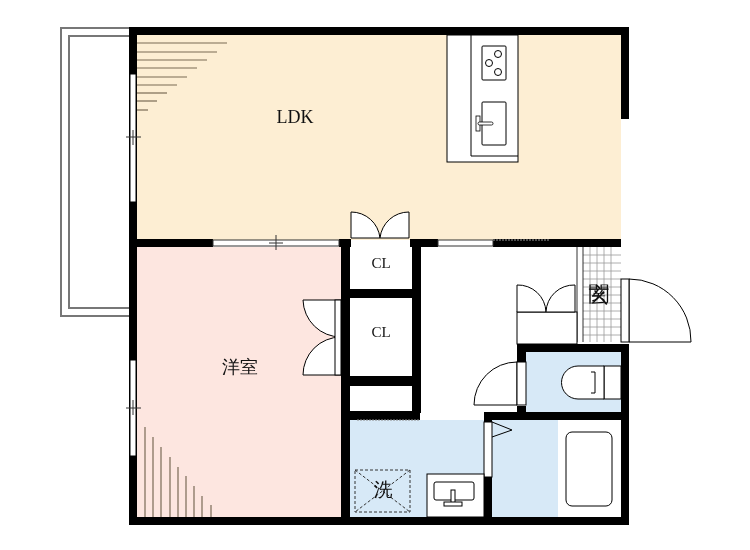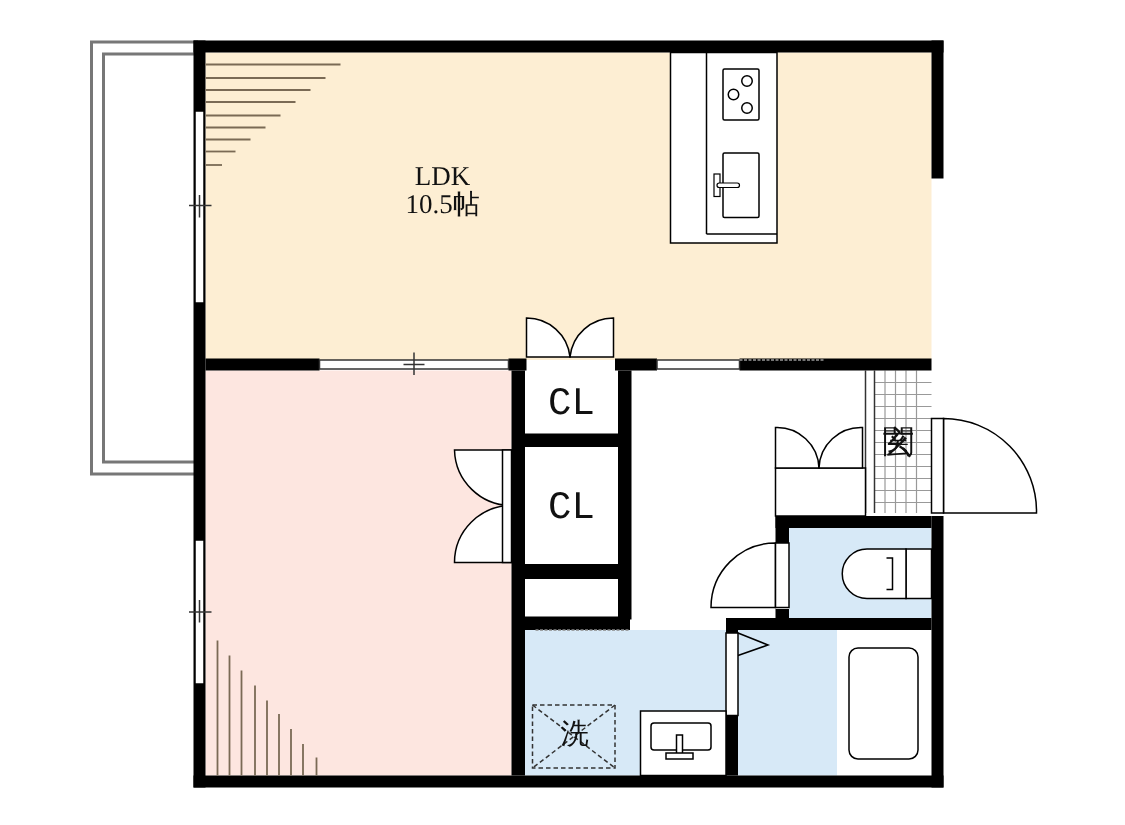--- a/index.html
+++ b/index.html
@@ -1,20 +1,20 @@
 <!DOCTYPE html>
 <html><head>
 <meta charset="utf-8">
 <style>
   html, body { margin: 0; padding: 0; background: #ffffff; }
   body { width: 750px; height: 550px; overflow: hidden; position: relative; font-family: "DejaVu Sans", sans-serif; }
   svg { position: absolute; left: 0; top: 0; }
   .lbl { position: absolute; color: #111; text-align: center; line-height: 1.05; white-space: nowrap; }
   .lbl-room { font-size: 18px; font-family: Liberation Serif, serif; }
-  .lbl-cl { font-size: 26px; font-family: Liberation Mono, monospace; }
+  .lbl-cl { font-size: 15px; font-family: Liberation Serif, serif; }
   .lbl-small { font-size: 19px; }
   .vert { writing-mode: vertical-rl; font-size: 21px; letter-spacing: 2px; }
 </style>
 </head>
 <body>
 
 <svg width="750" height="550" viewBox="0 0 750 550">
 
   <g>
     <rect x="61" y="28" width="70" height="288" fill="none" stroke="#777" stroke-width="2"></rect>
@@ -180,24 +180,24 @@
 
   <g stroke="#333" stroke-width="1" stroke-dasharray="3,2" fill="none">
     <rect x="355" y="470" width="55" height="42"></rect>
     <line x1="355" y1="470" x2="410" y2="512"></line>
     <line x1="410" y1="470" x2="355" y2="512"></line>
   </g>
 </svg>
 
 <div class="lbl lbl-room" style="left:245px; top:108px; width:100px;">
   <div>LDK</div>
-  <div>10.5帖</div>
 </div>
 
 <div class="lbl lbl-room" style="left:190px; top:358px; width:100px;">
+  <div>洋室</div>
 </div>
 
 <div class="lbl lbl-cl" style="left:350px; top:256px; width:62px;">CL</div>
 <div class="lbl lbl-cl" style="left:350px; top:325px; width:62px;">CL</div>
 
 <div class="lbl vert" style="left:588px; top:266px;">玄関</div>
 
 <div class="lbl lbl-small" style="left:370px; top:480px; width:26px;">洗</div>
 
 </body></html>

